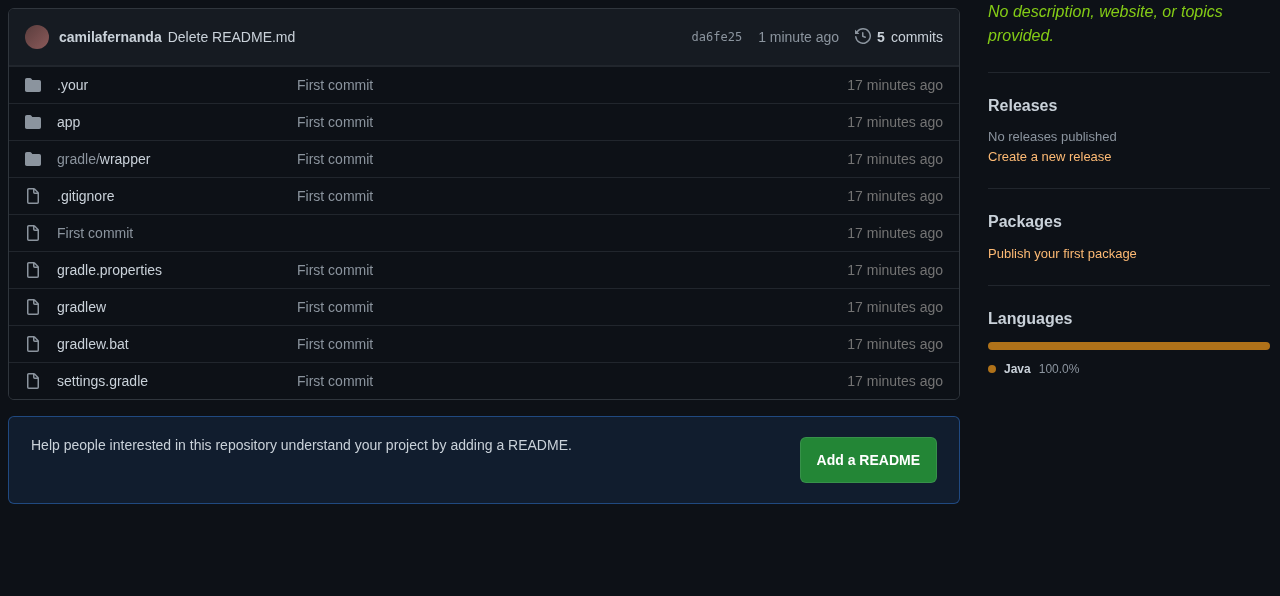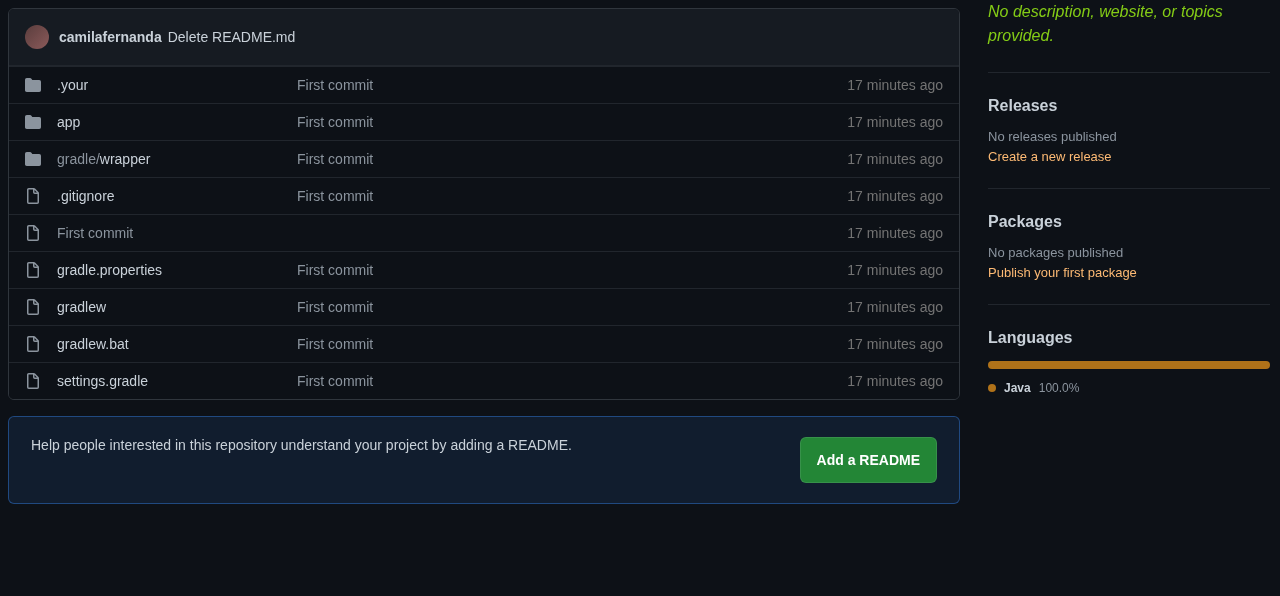--- a/index.html
+++ b/index.html
@@ -196,20 +196,33 @@
   </style>
 </head>
 <body>
 
 <div class="main-area">
   <div class="file-box">
     <div class="commit-header">
       <div class="avatar"></div>
       <a class="commit-author">camilafernanda</a>
       <a class="commit-msg">Delete README.md</a>
+      <div class="commit-right">
+        <span class="commit-sha">da6fe25</span>
+        <span class="commit-time">1 minute ago</span>
+        <a class="commits-link">
+          <span class="history-icon">
+            <svg width="16" height="16" viewBox="0 0 16 16">
+                <path d="M1.643 3.143L.427 1.927A.25.25 0 000 2.104V5.75c0 .138.112.25.25.25h3.646a.25.25 0 00.177-.427L2.715 4.215a6.5 6.5 0 11-1.18 4.458.75.75 0 10-1.493.154 8.001 8.001 0 101.6-5.684zM7.75 4a.75.75 0 01.75.75v2.992l2.028.812a.75.75 0 01-.557 1.392l-2.5-1A.75.75 0 017 8.25v-3.5A.75.75 0 017.75 4z"></path>
+              </svg>
+          </span>
+          <span class="commit-count">5</span>
+          <span>commits</span>
+        </a>
+      </div>
     </div>
     <div id="file-list">
         <div class="file-row">
           <span class="file-icon">
             <svg width="16" height="16" viewBox="0 0 16 16">
               <path d="M1.75 1A1.75 1.75 0 000 2.75v10.5C0 14.216.784 15 1.75 15h12.5A1.75 1.75 0 0016 13.25v-8.5A1.75 1.75 0 0014.25 3H7.5a.25.25 0 01-.2-.1l-.9-1.2C6.07 1.26 5.55 1 5 1H1.75z"></path>
             </svg>
           </span>
           <a class="file-name">.your</a>
           <a class="file-commit">First commit</a>
@@ -307,21 +320,20 @@
   <div class="sidebar-desc">No description, website, or topics provided.</div>
 
   <div class="sidebar-section">
     <h2 class="sidebar-heading">Releases</h2>
     <div class="sidebar-note">No releases published</div>
     <a class="sidebar-link">Create a new release</a>
   </div>
 
   <div class="sidebar-section">
     <h2 class="sidebar-heading">Packages</h2>
-    <div class="sidebar-note">No packages published</div>
     <a class="sidebar-link">Publish your first package</a>
   </div>
 
   <div class="sidebar-section last">
     <h2 class="sidebar-heading">Languages</h2>
     <div class="lang-bar"></div>
     <div class="lang-item">
       <span class="lang-dot"></span>
       <span class="lang-name">Java</span>
       <span class="lang-pct">100.0%</span>

